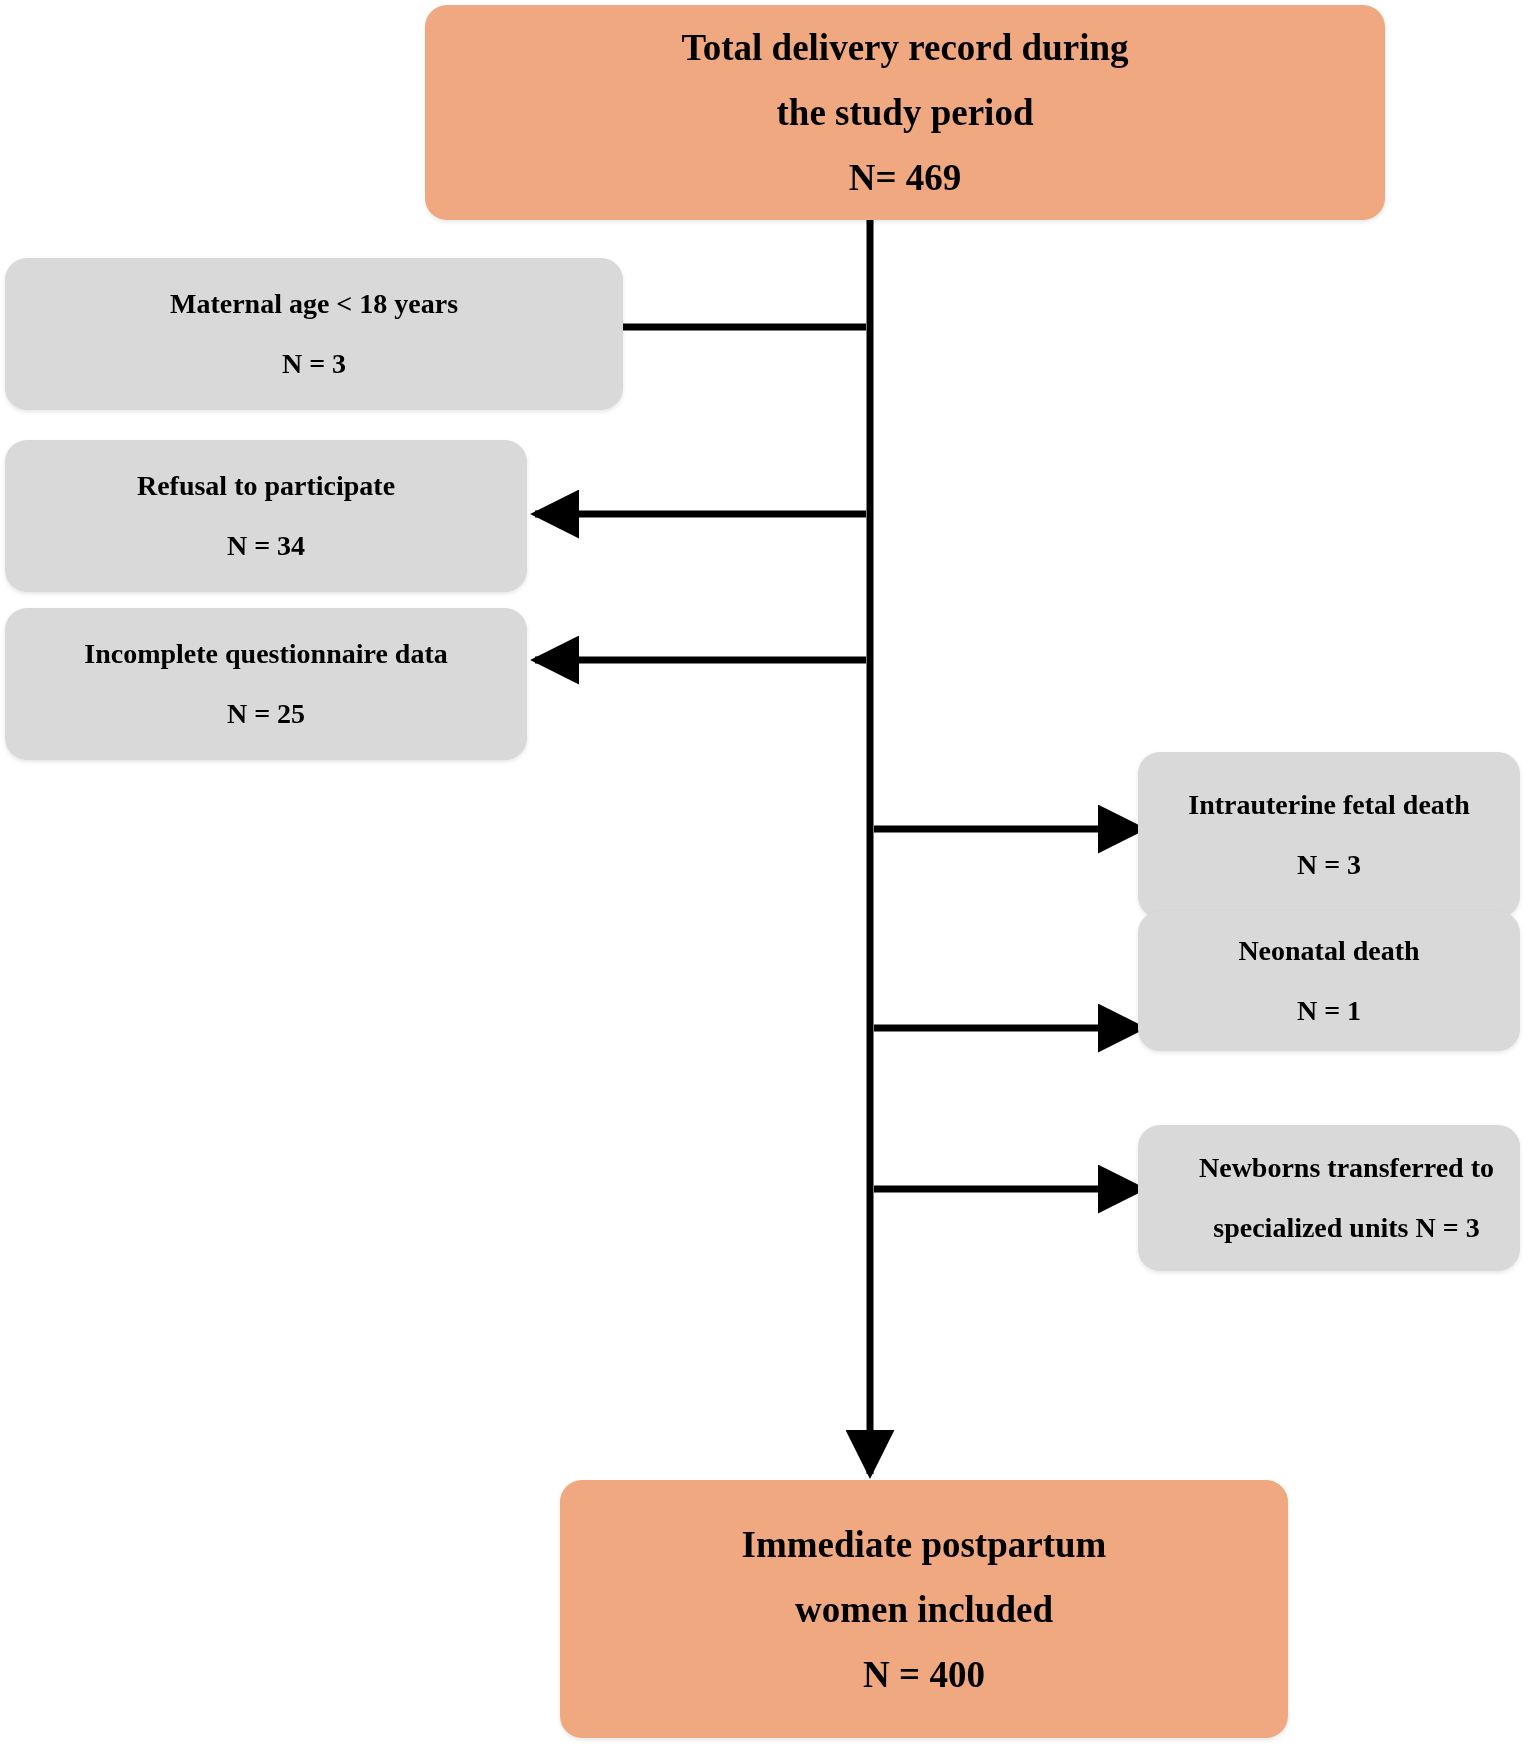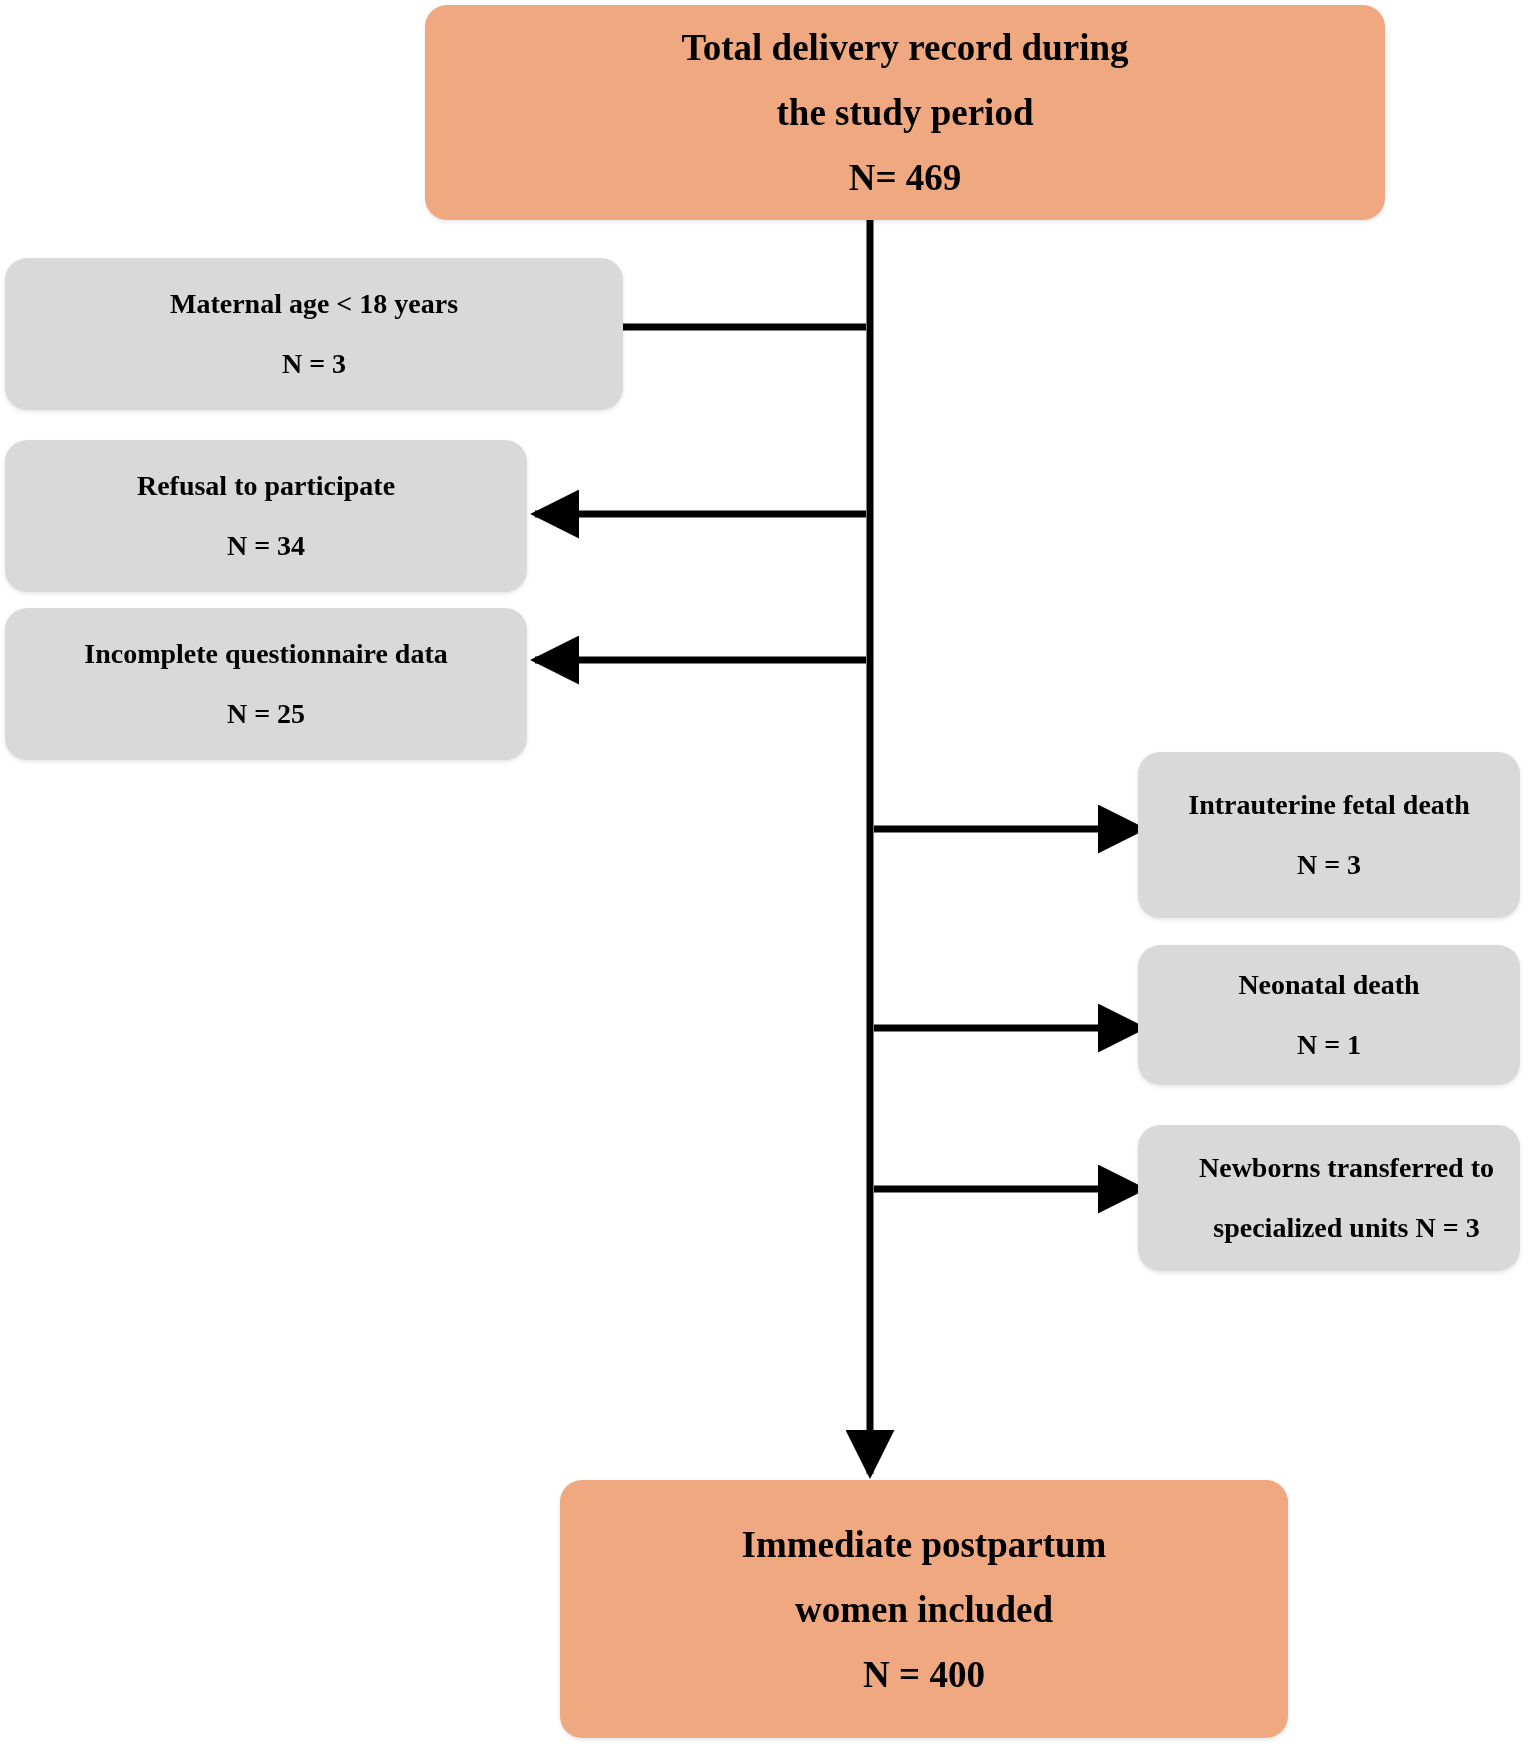--- a/index.html
+++ b/index.html
@@ -106,21 +106,21 @@
   <div class="node gray" style="left:5px; top:608px; width:522px; height:152px;">
     <span class="line">Incomplete questionnaire data</span>
     <span class="line">N = 25</span>
   </div>
 
   <div class="node gray" style="left:1138px; top:752px; width:382px; height:166px;">
     <span class="line">Intrauterine fetal death</span>
     <span class="line">N = 3</span>
   </div>
 
-  <div class="node gray" style="left:1138px; top:945px; width:382px; height:140px;">
+  <div class="node gray" style="left:1138px; top:911px; width:382px; height:140px;">
     <span class="line">Neonatal death</span>
     <span class="line">N = 1</span>
   </div>
 
   <div class="node gray" style="left:1138px; top:1125px; width:382px; height:146px;padding-left:35px;">
     <span class="line">Newborns transferred to</span>
     <span class="line">specialized units N = 3</span>
   </div>
 
   <div class="node orange" style="left:560px; top:1480px; width:728px; height:258px;">

